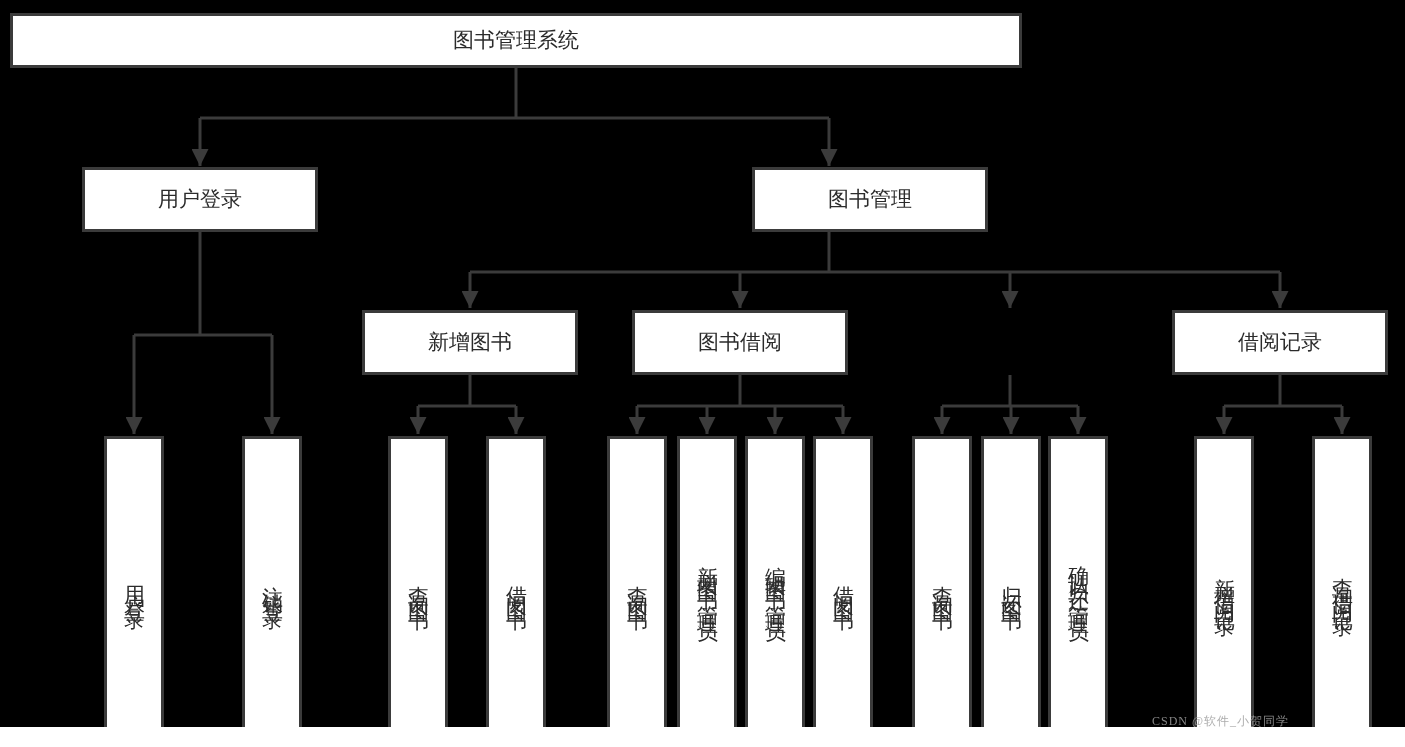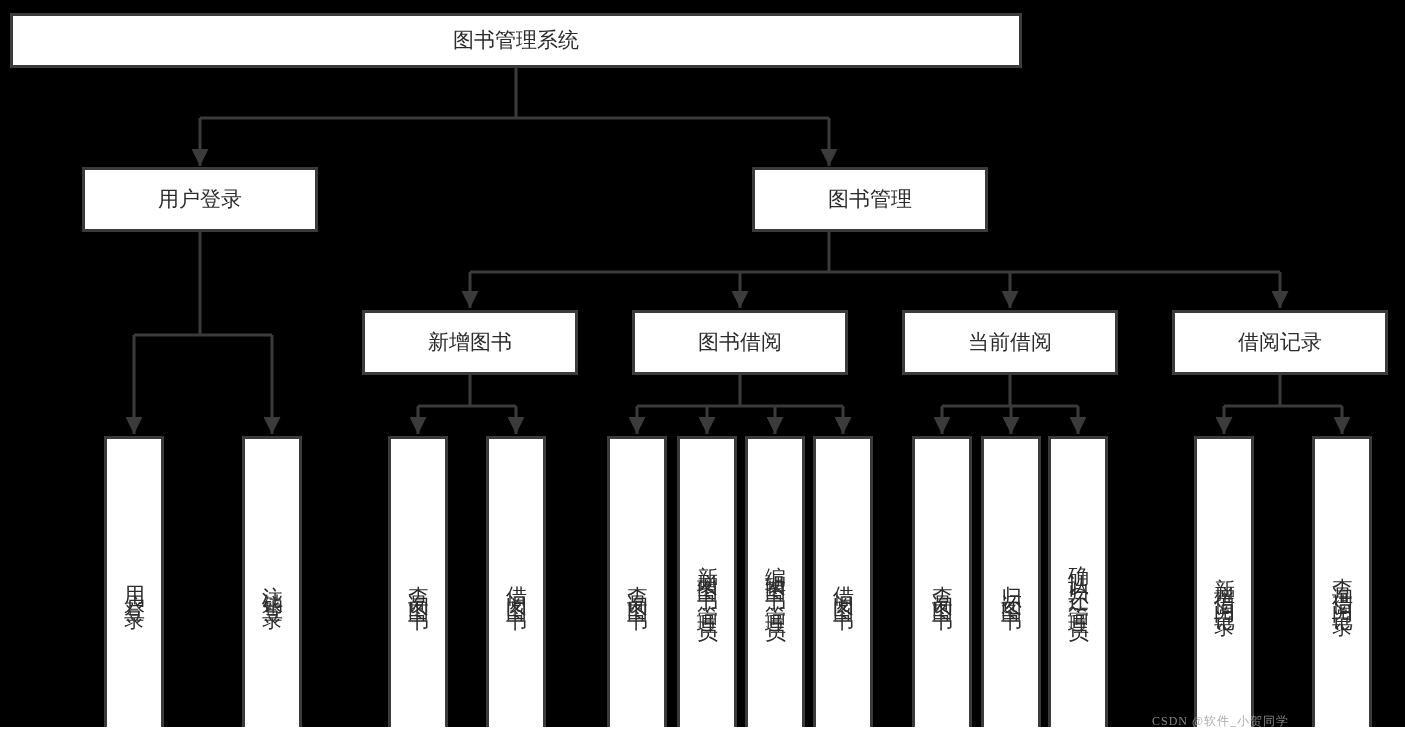--- a/index.html
+++ b/index.html
@@ -75,23 +75,20 @@
   <div class="box" style="left:752px;top:167px;width:236px;height:65px">
     <span>图书管理</span>
   </div>
 
   <div class="box" style="left:362px;top:310px;width:216px;height:65px">
     <span>新增图书</span>
   </div>
   <div class="box" style="left:632px;top:310px;width:216px;height:65px">
     <span>图书借阅</span>
   </div>
-  <div class="box" style="left:902px;top:310px;width:216px;height:65px">
-    <span>当前借阅</span>
-  </div>
   <div class="box" style="left:1172px;top:310px;width:216px;height:65px">
     <span>借阅记录</span>
   </div>
 
   <div class="box v" style="left:104px;top:436px;width:60px;height:298px">
     <span>用户登录</span>
   </div>
   <div class="box v" style="left:242px;top:436px;width:60px;height:298px">
     <span>注销登录</span>
   </div>

